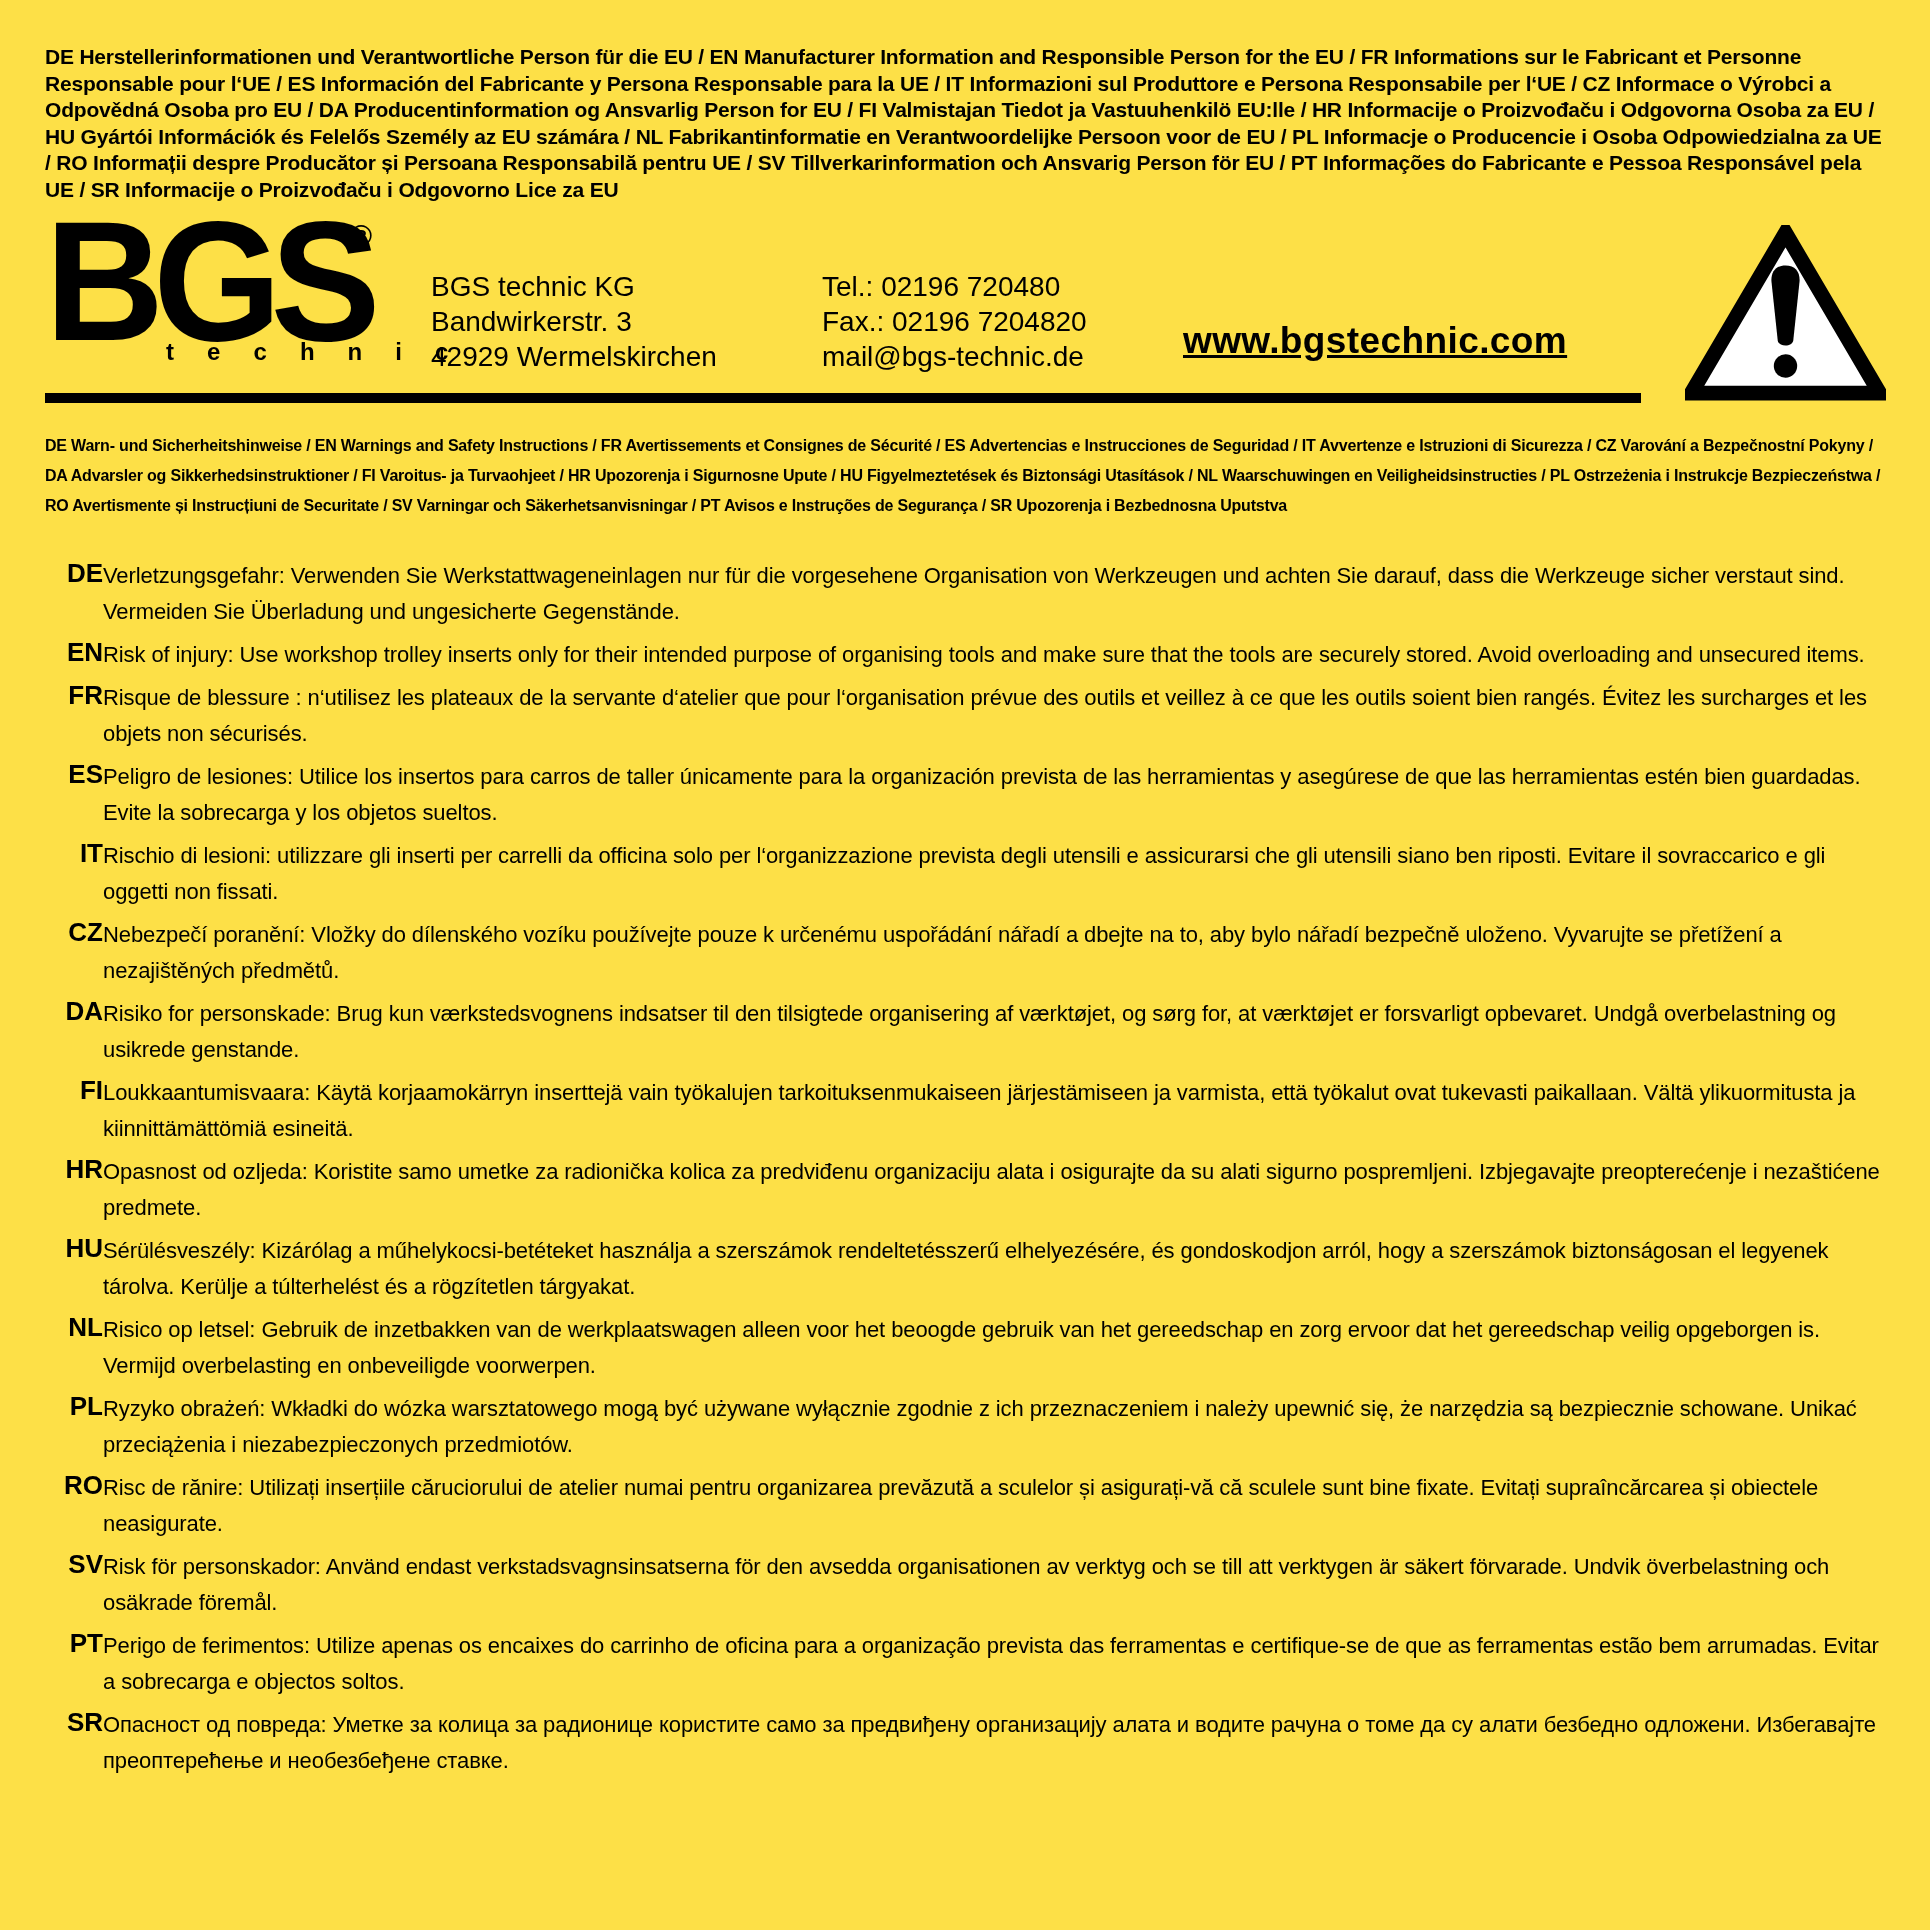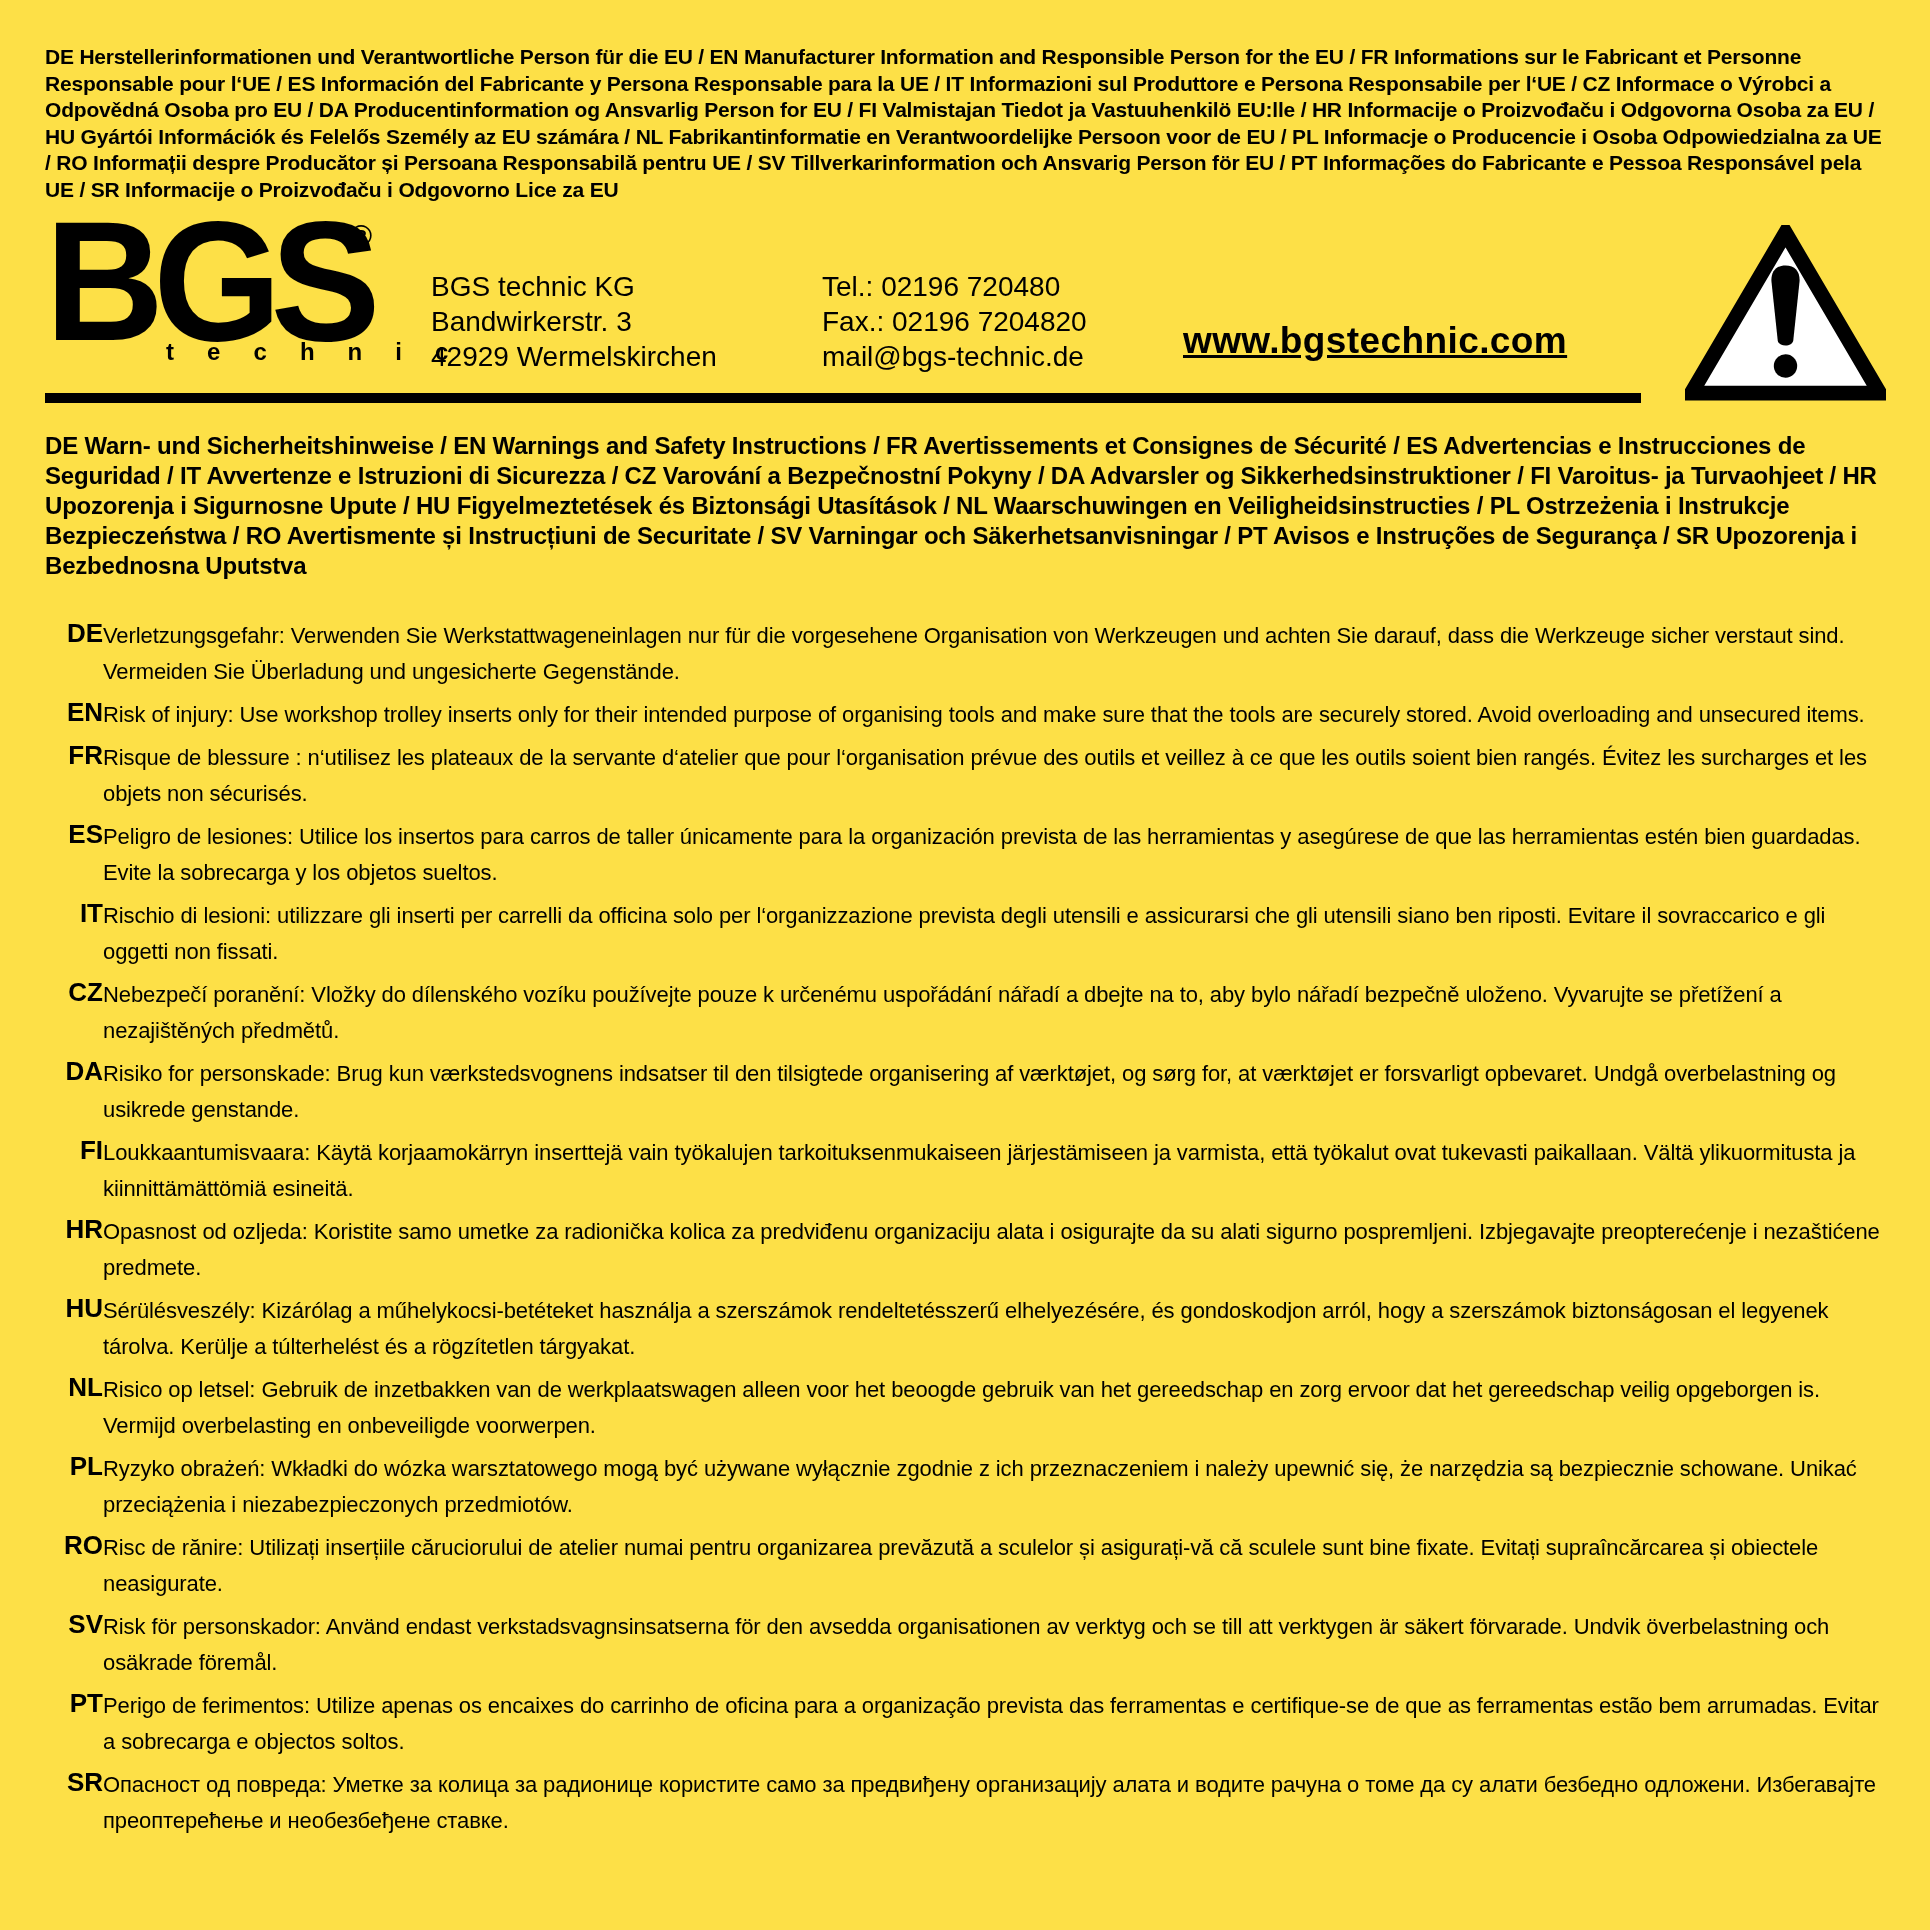--- a/index.html
+++ b/index.html
@@ -10,21 +10,21 @@
     font-family:"Liberation Sans","DejaVu Sans",sans-serif;
     box-sizing:border-box;
     padding:44px 45px 0 45px;
     overflow:hidden;
   }
   .hdr1{
     margin:0;font-size:21px;line-height:26.5px;font-weight:bold;
     letter-spacing:-0.2px;text-align:left;
   }
   .hdr2{
-    margin:28px 0 0 0;font-size:24px;line-height:30px;font-weight:bold;
+    margin:28px 0 0 0;font-size:16px;line-height:30px;font-weight:bold;
     letter-spacing:-0.2px;text-align:left;
   }
   .brand{position:relative;height:168px;margin-top:22px;}
   .logo{position:absolute;left:0;top:-4.7px;}
   .logo-bgs{
     font-size:165px;font-weight:bold;letter-spacing:-11px;
     line-height:117px;display:inline-block;
     transform:scaleY(1.04);transform-origin:top left;
   }
   .logo-reg{position:absolute;left:305px;top:-1.6px;font-size:30px;font-weight:bold;}

